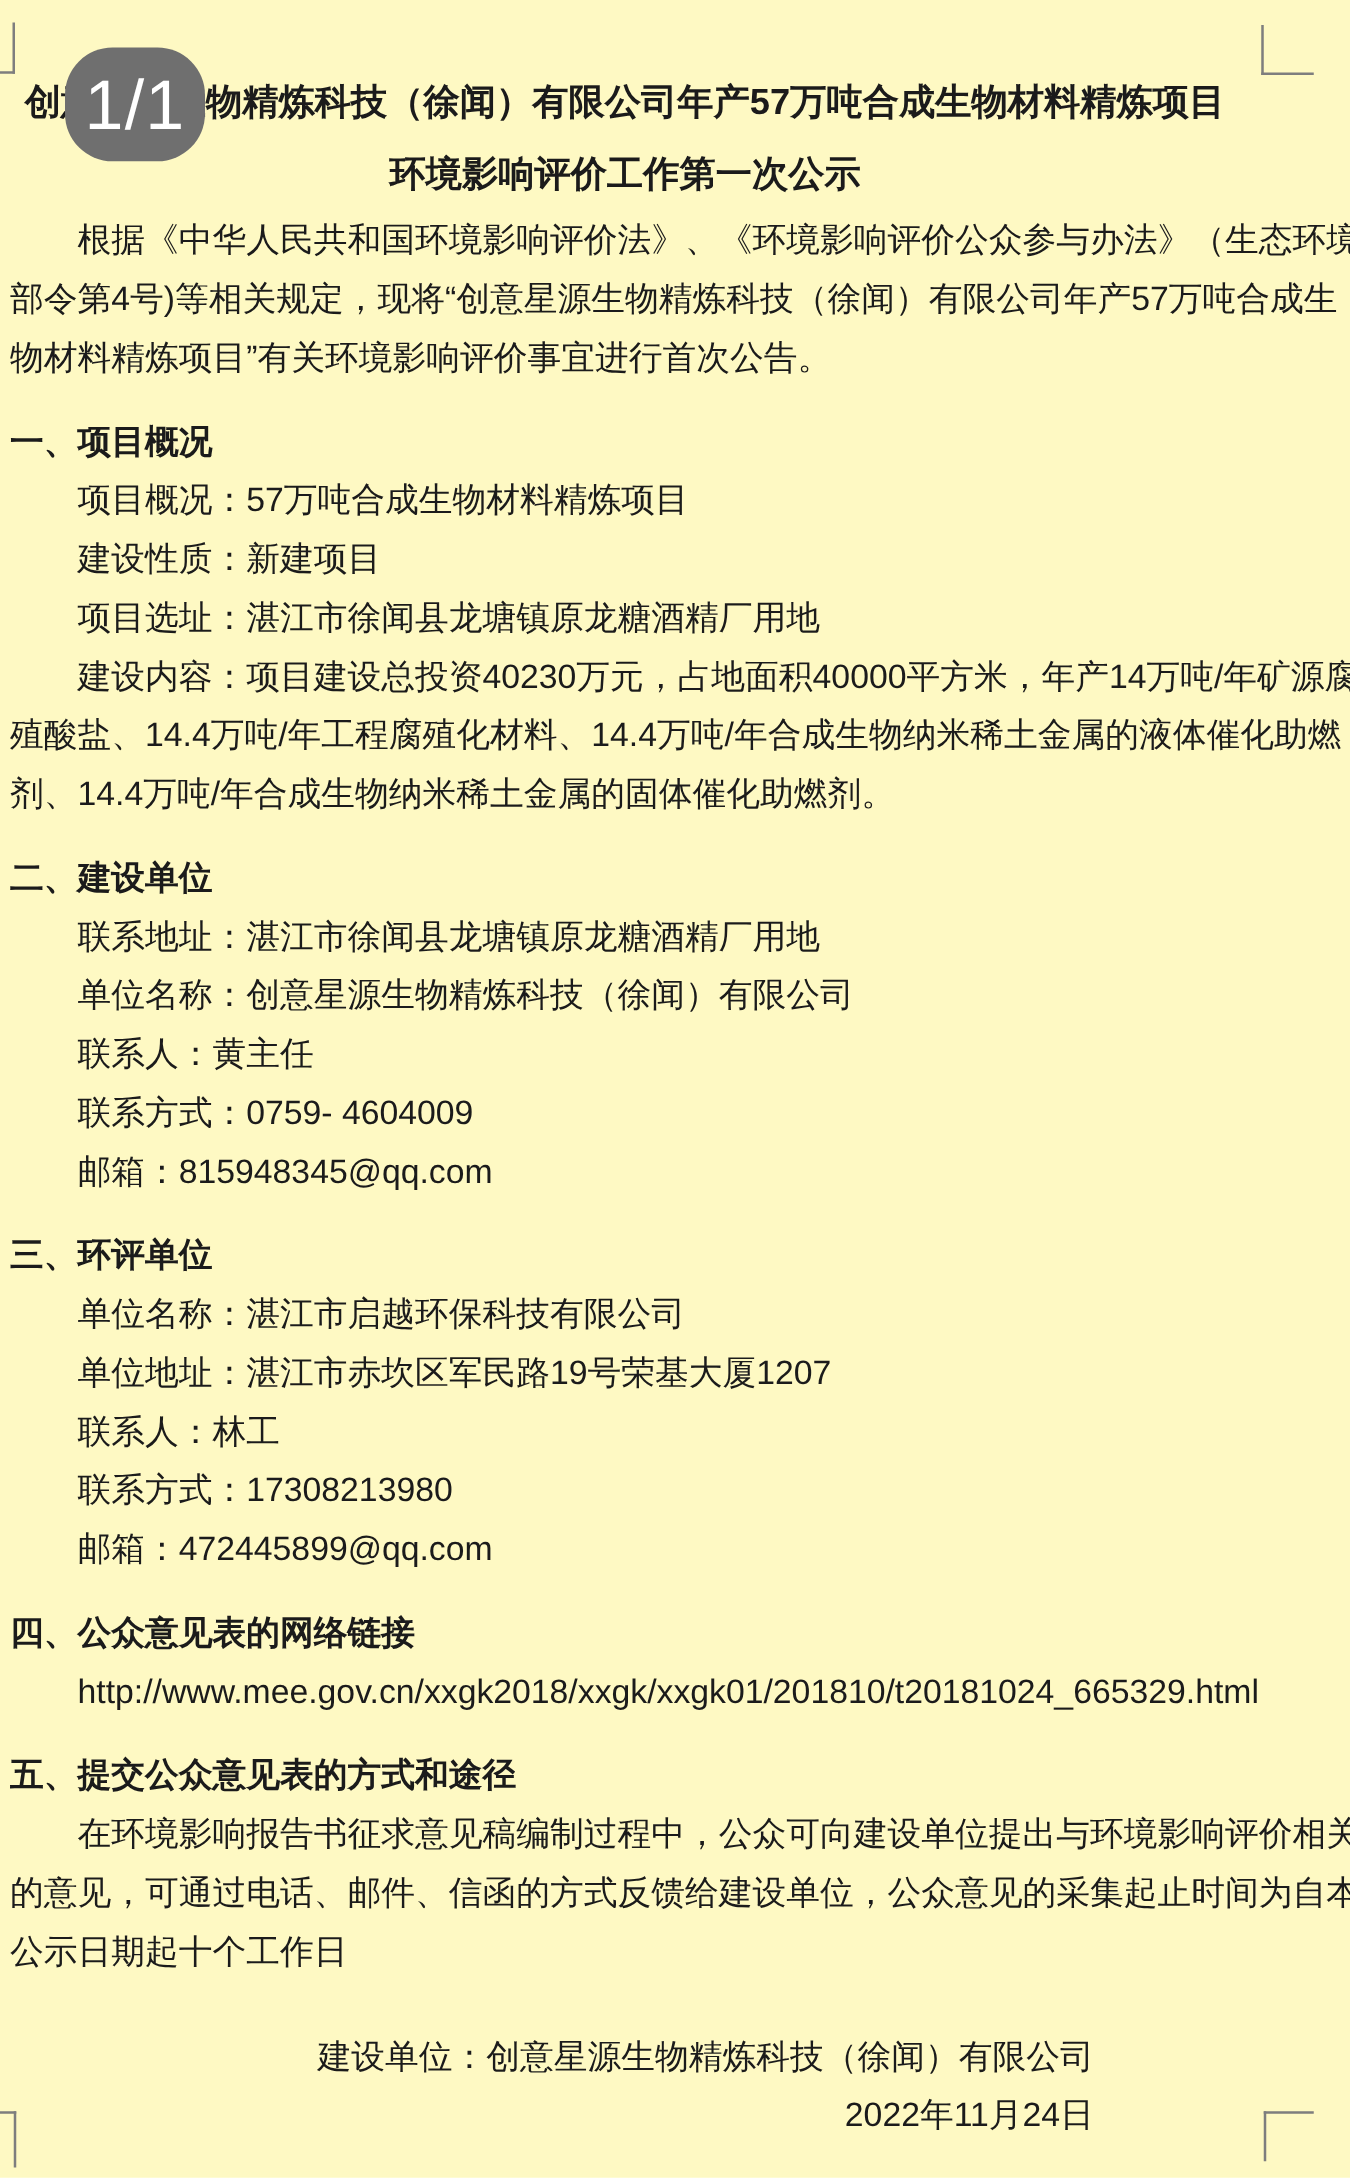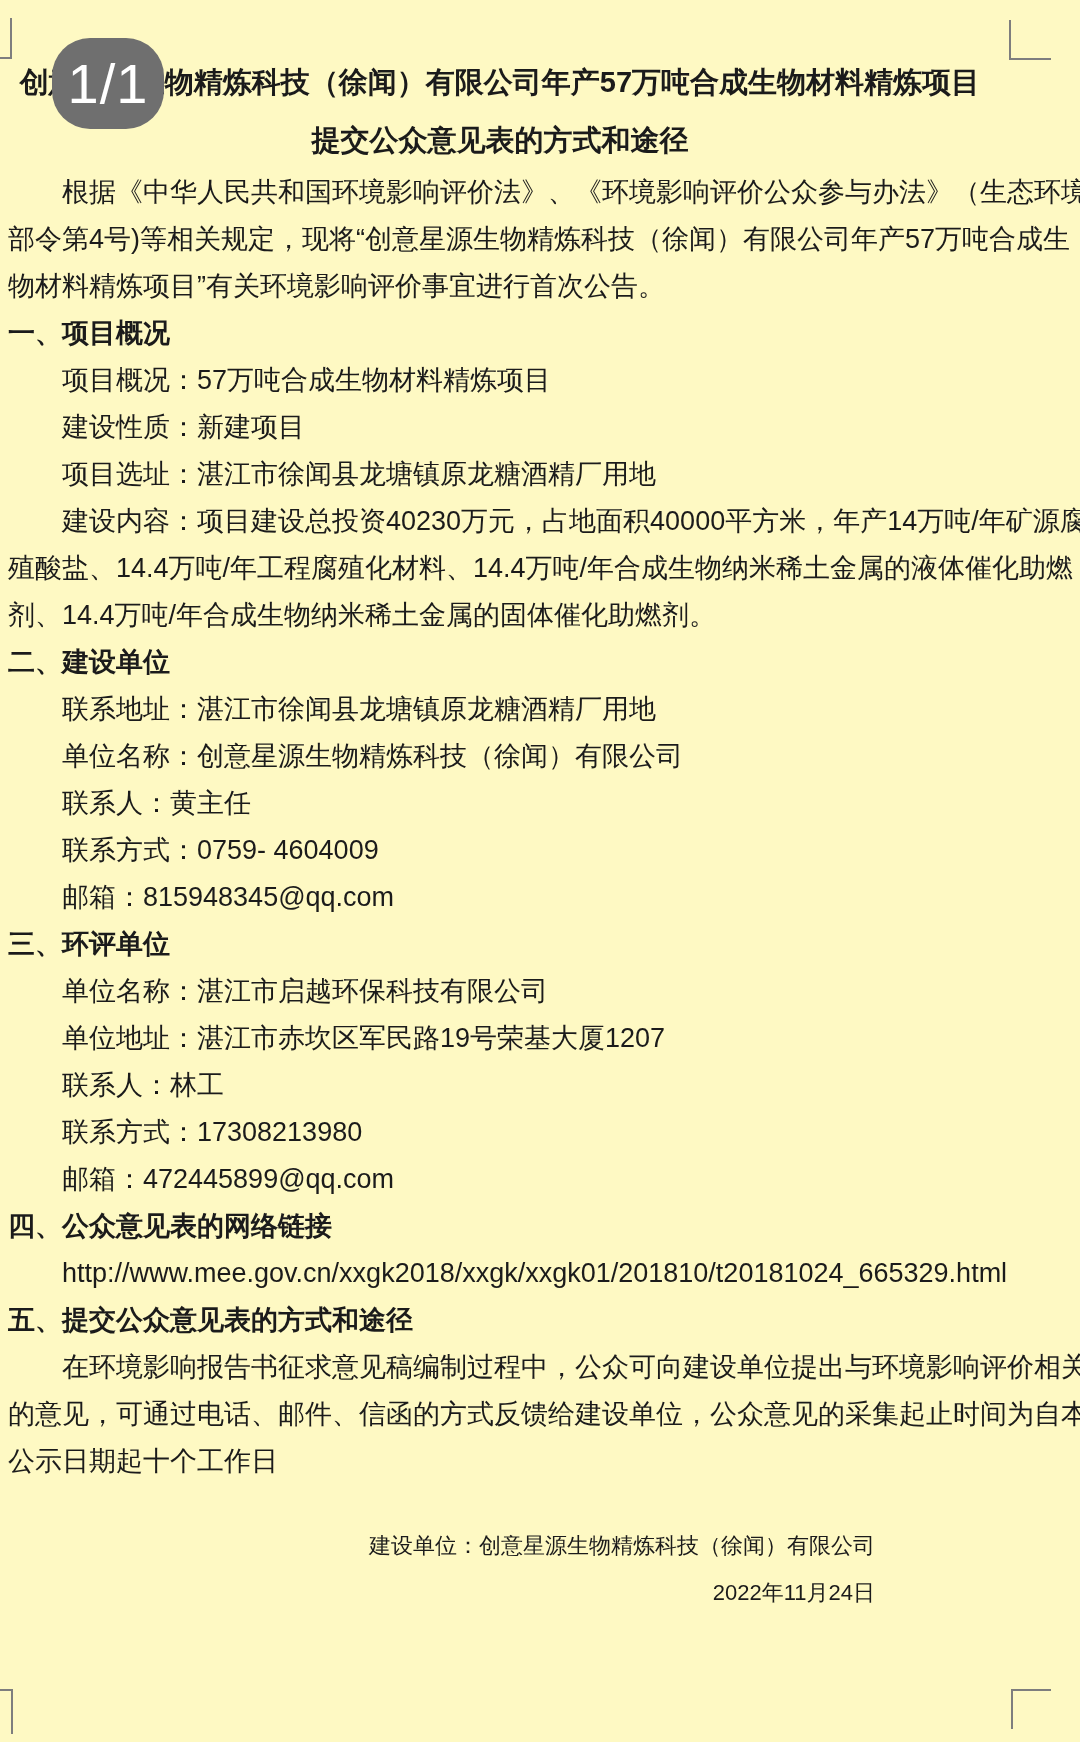--- a/index.html
+++ b/index.html
@@ -56,49 +56,49 @@
   
   .content {
     position: relative;
     padding: 0 27px 0 8px;
     font-size: 27px;
     line-height: 47px;
   }
   .para { margin: 0; }
   .para .line { white-space: nowrap; }
   .para .line:first-child { text-indent: 2em; }
-  .sec-heading { font-weight: 700; white-space: nowrap; }
+  .sec-heading { font-weight: 700; white-space: nowrap; margin-top: 20px; }
 
   
   .footer {
     margin-top: 37px;
     padding-right: 178px;
     text-align: right;
-    font-size: 22px;
+    font-size: 27px;
     line-height: 47px;
   }
   .footer div { white-space: nowrap; }
 </style>
 </head>
 <body>
 
 <div class="page">
 
   <div class="corner corner-tl"></div>
   <div class="corner corner-tr"></div>
   <div class="corner corner-bl"></div>
   <div class="corner corner-br"></div>
 
   <div class="badge">
     <span>1/1</span>
   </div>
 
   <div class="title">
     <div class="tline">创意星源生物精炼科技（徐闻）有限公司年产57万吨合成生物材料精炼项目</div>
-    <div class="tline">提交公众意见表的方式和途径</div>
+    <div class="tline">环境影响评价工作第一次公示</div>
   </div>
 
   <div class="content">
 
     <div class="para">
       <div class="line">根据《中华人民共和国环境影响评价法》、《环境影响评价公众参与办法》（生态环境</div>
       <div class="line">部令第4号)等相关规定，现将“创意星源生物精炼科技（徐闻）有限公司年产57万吨合成生</div>
       <div class="line">物材料精炼项目”有关环境影响评价事宜进行首次公告。</div>
     </div>
 

